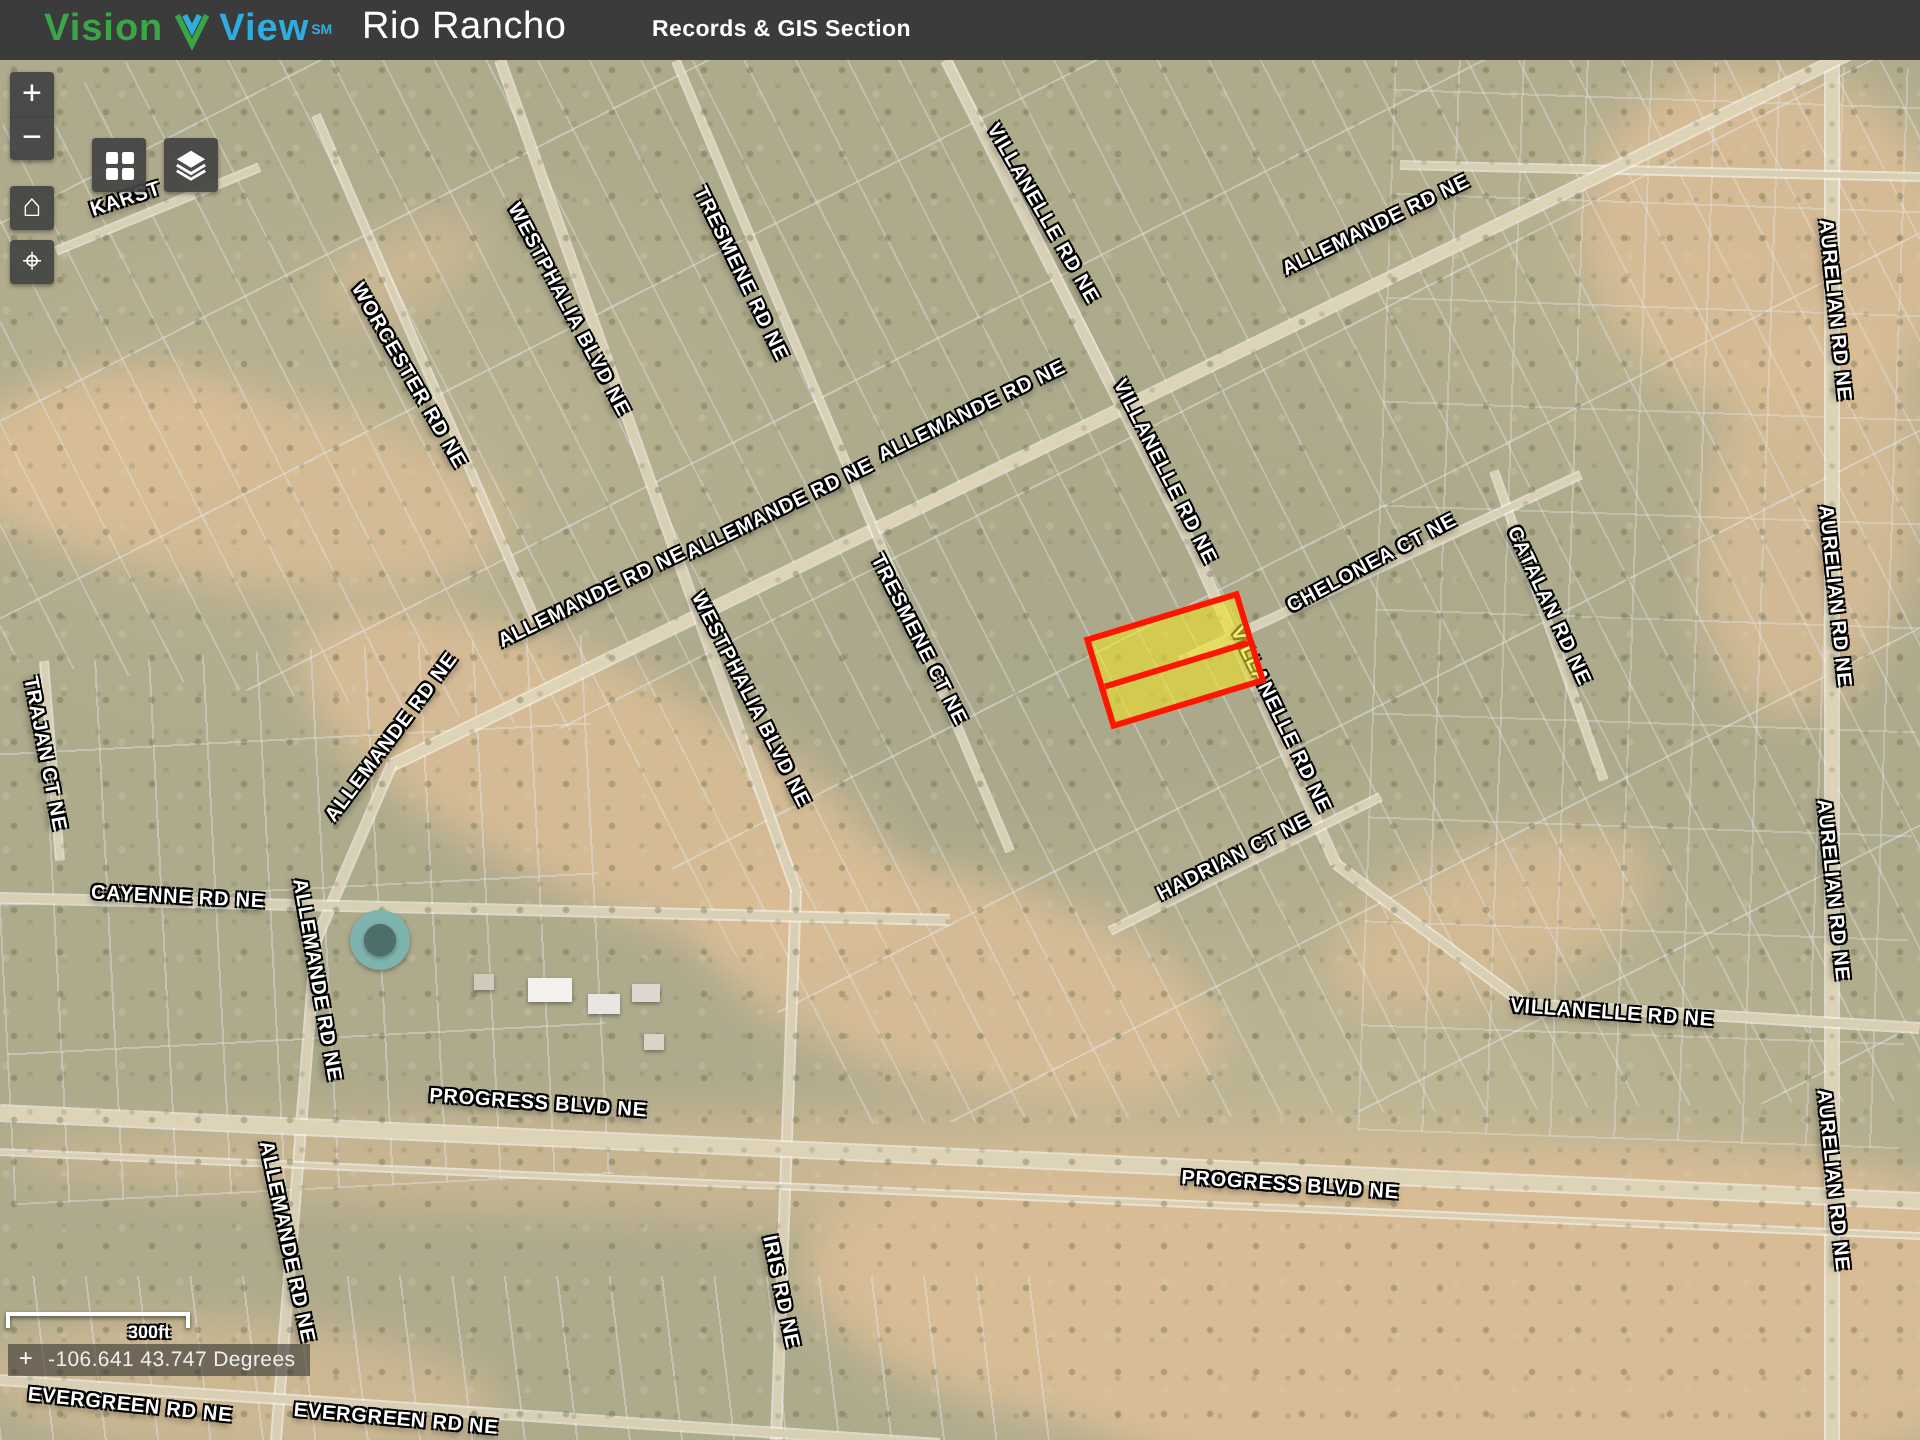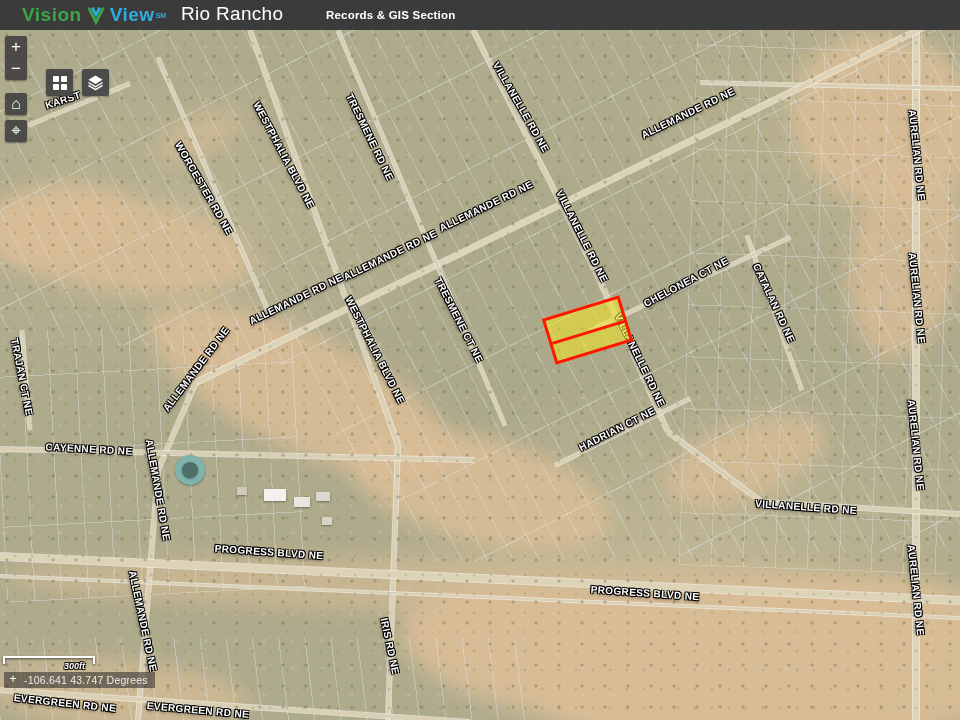--- a/index.html
+++ b/index.html
@@ -80,21 +80,21 @@
   #search-btn{width:26px;height:27px;background:#fff;border-left:1px solid #e2e2e2;display:flex;
      align-items:center;justify-content:center;cursor:pointer;}
   .mag{position:relative;width:9px;height:9px;border:2px solid #4a4a4a;border-radius:50%;}
   .mag::after{content:"";position:absolute;left:8px;top:8px;width:6px;height:2px;background:#4a4a4a;
      transform:rotate(45deg);transform-origin:0 0;}
   
   #scalebar{position:absolute;left:3px;top:656px;width:88px;height:6px;z-index:55;
      border-top:2px solid #fff;border-left:2px solid #fff;border-right:2px solid #fff;
      filter:drop-shadow(0 1px 1px rgba(0,0,0,.6));}
   #scalelabel{position:absolute;left:64px;top:661px;z-index:55;color:#fff;font-size:9px;font-weight:700;
-     text-shadow:1px 1px 0 #000,-1px -1px 0 #000,1px -1px 0 #000,-1px 1px 0 #000;font-style:italic;}
+     text-shadow:1px 1px 0 #000,-1px -1px 0 #000,1px -1px 0 #000,-1px 1px 0 #000;}
   #coordbar{position:absolute;left:4px;top:672px;height:16px;z-index:56;background:rgba(38,38,38,.55);
      display:flex;align-items:center;padding:0 7px 0 3px;color:#eee;font-size:10.5px;letter-spacing:.2px;}
   #coord-crosshair{width:12px;height:12px;margin-right:5px;color:#fff;font-size:12px;line-height:10px;
      text-align:center;cursor:pointer;}
 </style>
 </head>
 <body>
 
 <div id="app">
 

